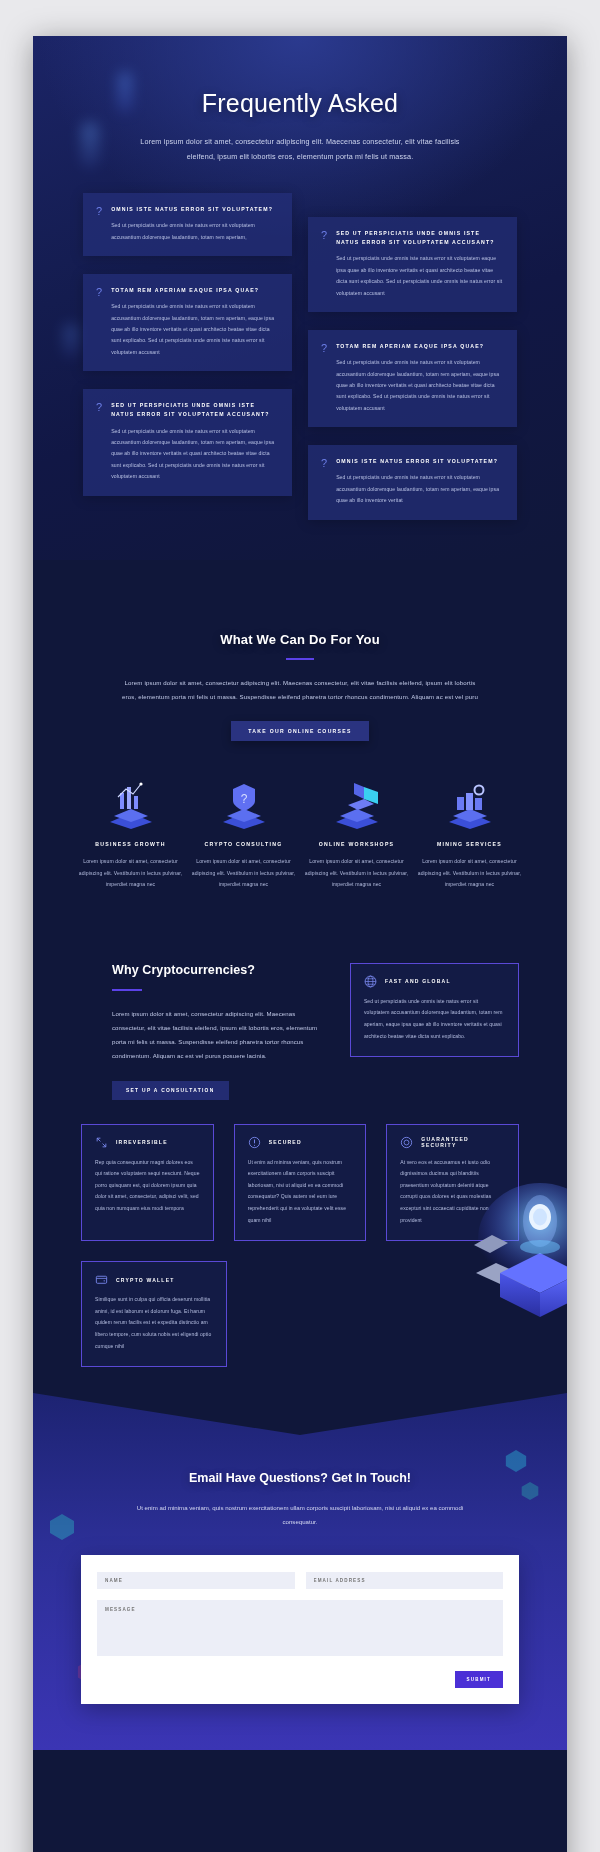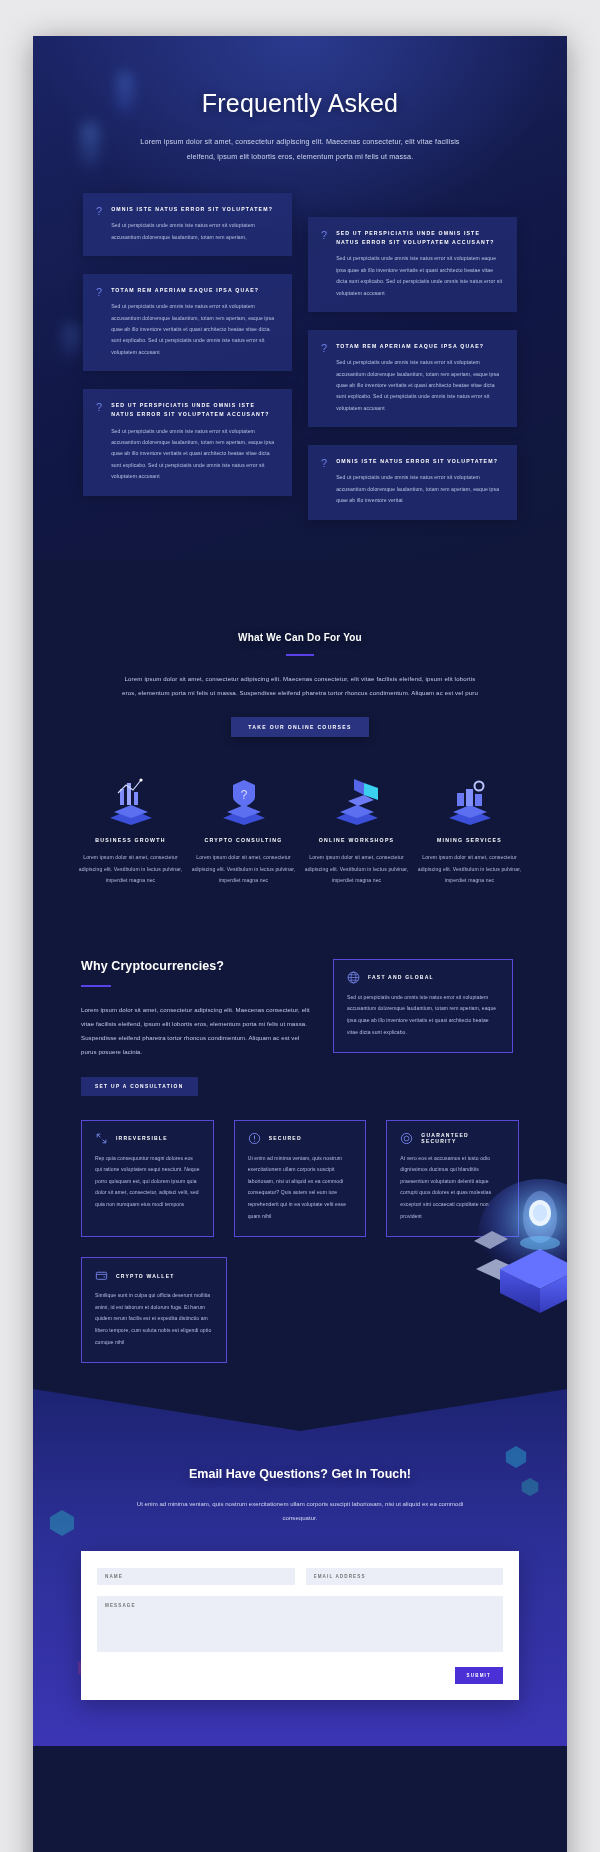--- a/index.html
+++ b/index.html
@@ -57,21 +57,21 @@
   .faq-body{flex:1;min-width:0;}
   .faq-q{
     color:#fff;font-size:5.2px;font-weight:700;letter-spacing:1.15px;
     line-height:1.75;text-transform:uppercase;margin-bottom:6px;
   }
   .faq-a{color:#b9c2e4;font-size:5.1px;line-height:2.25;letter-spacing:.1px;}
 
   
   .wwcdfy{padding:72px 0 0;text-align:center;}
   .sec-title{
-    color:#fff;font-size:10px;font-weight:700;letter-spacing:.2px;
+    color:#fff;font-size:13px;font-weight:700;letter-spacing:.2px;
     text-shadow:0 2px 8px rgba(0,0,0,.4);
   }
   .divider{width:28px;height:2px;background:#5b42e8;margin:11px auto 0;}
   .wwcdfy p{
     width:360px;margin:16px auto 0;color:#c3cbe8;
     font-size:6.1px;line-height:2.35;letter-spacing:.15px;
   }
   .btn{
     display:inline-block;background:#2a3380;color:#fff;
     font-size:5.1px;font-weight:700;letter-spacing:1.3px;text-transform:uppercase;
@@ -83,21 +83,21 @@
   .services{display:flex;padding:34px 44px 0;gap:6px;}
   .svc{flex:1;text-align:center;}
   .svc-ico{height:54px;display:flex;align-items:flex-end;justify-content:center;}
   .svc h4{
     color:#fff;font-size:5.2px;font-weight:700;letter-spacing:1.25px;
     text-transform:uppercase;margin:12px 0 9px;
   }
   .svc p{color:#b4bddf;font-size:5.1px;line-height:2.25;letter-spacing:.1px;}
 
   
-  .why{padding:72px 48px 0;display:flex;gap:20px;align-items:flex-start;}
+  .why{padding:72px 48px 0;display:flex;gap:20px;align-items:flex-start;margin-left:31px;}
   .why-left{width:232px;}
   .why h2{color:#fff;font-size:12.5px;font-weight:700;letter-spacing:.1px;}
   .why .divider{margin:12px 0 0;width:30px;}
   .why-left p{color:#c2cae8;font-size:6.05px;line-height:2.35;margin-top:16px;letter-spacing:.1px;}
   .btn-outline{
     display:inline-block;background:#232c72;color:#fff;font-size:4.9px;font-weight:700;
     letter-spacing:1.3px;text-transform:uppercase;padding:7px 14px;margin-top:17px;
   }
   .ob-card{
     border:1px solid #5a49d6;padding:11px 13px 14px;

